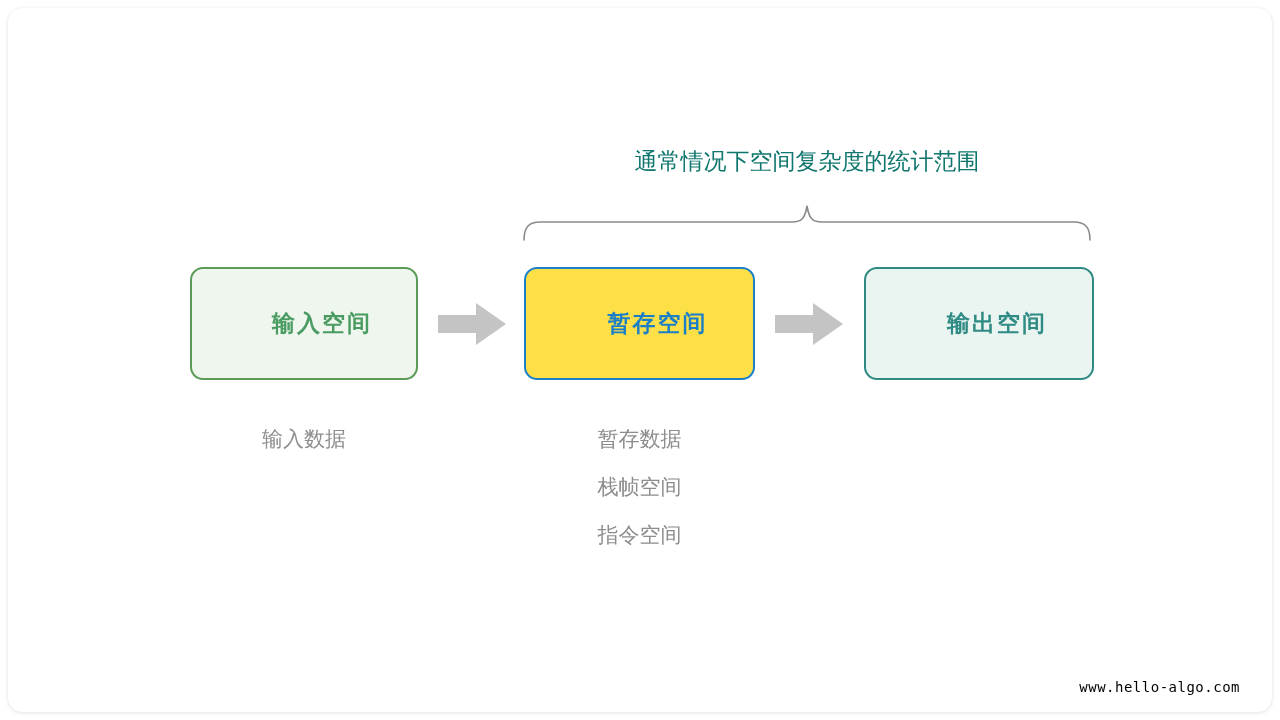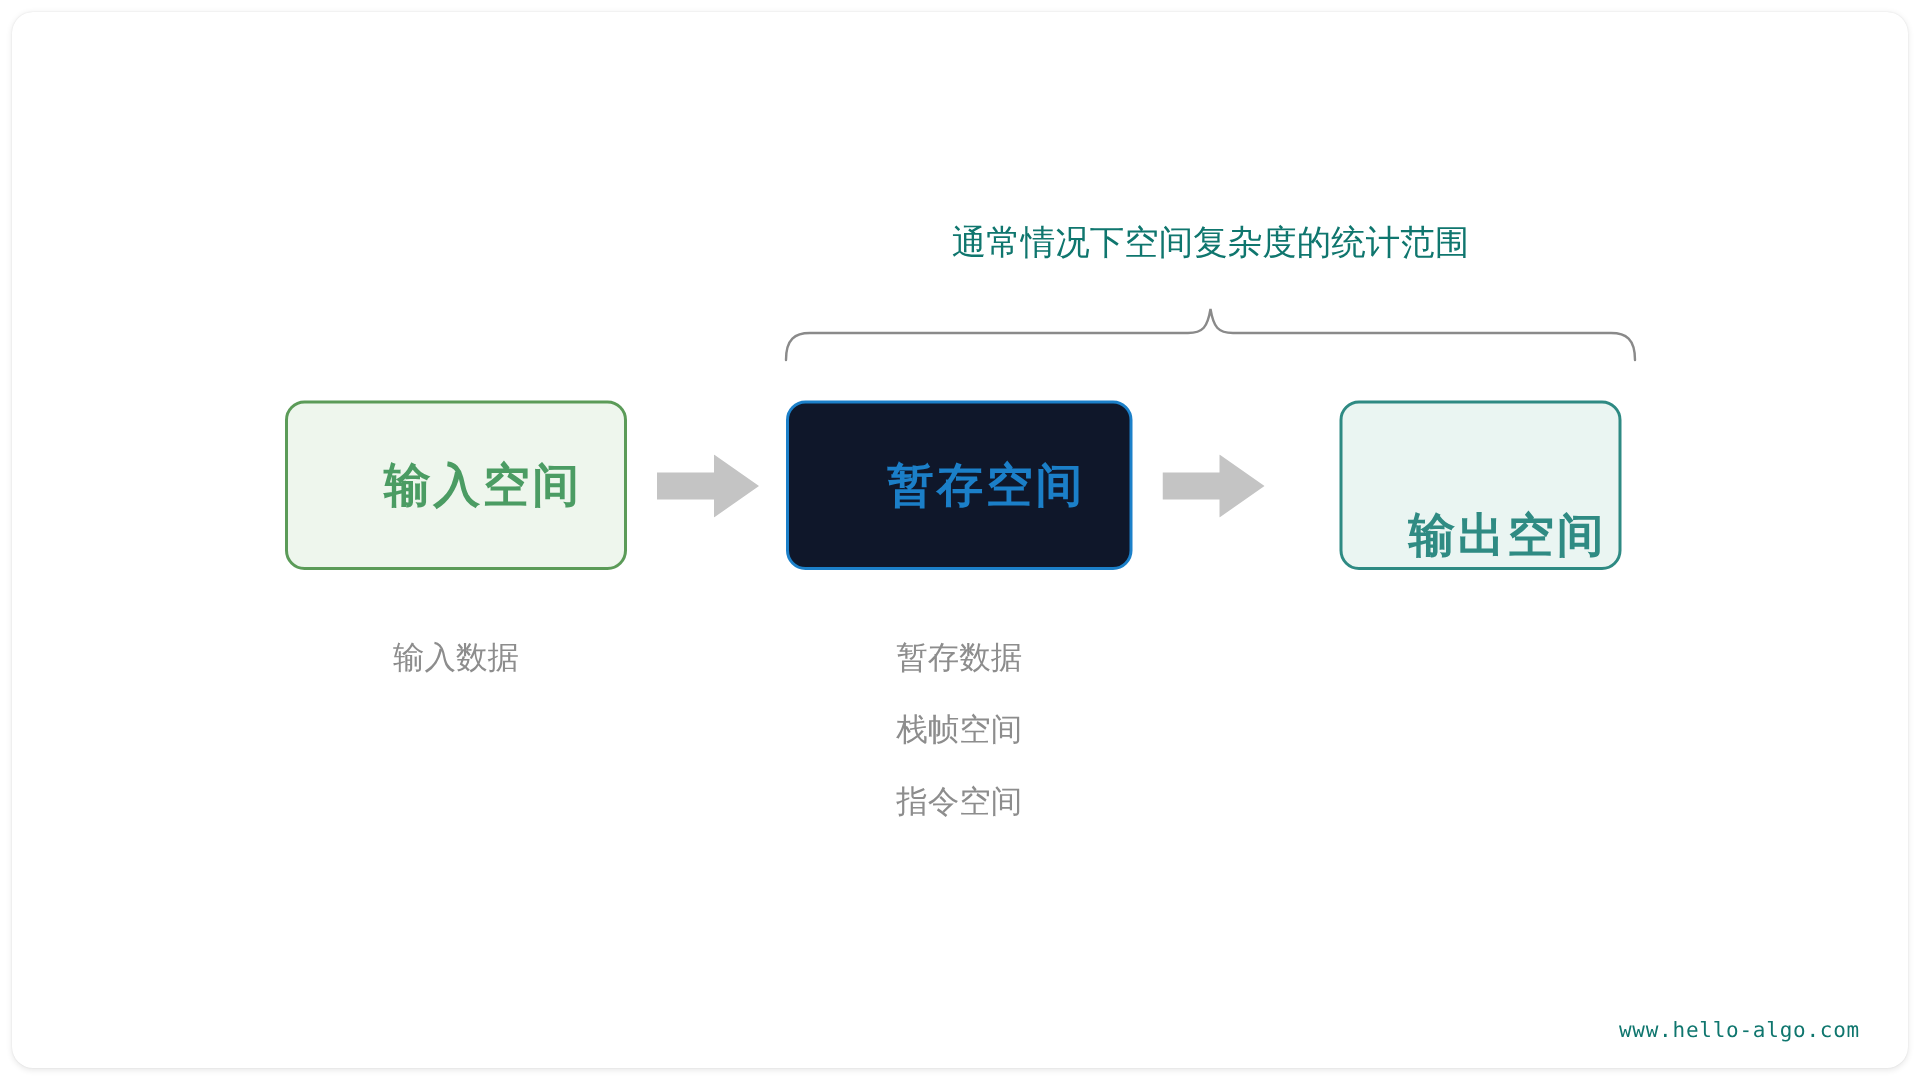--- a/index.html
+++ b/index.html
@@ -51,45 +51,44 @@
     height: 113px;
     border-radius: 13px;
     border-width: 2.5px;
     border-style: solid;
     display: flex;
     align-items: center;
     justify-content: center;
     box-sizing: border-box;
   }
   .box-label {
-    font-size: 31px;
+    font-size: 23px;
     font-weight: bold;
     letter-spacing: 2px;
     margin-left: 36px;
   }
   #box-input {
     left: 190px;
     width: 228px;
     background: #eef6ed;
     border-color: #5b9b58;
   }
   #box-input .box-label { color: #4b9c63; }
   #box-temp {
     left: 524px;
     width: 231px;
-    background: #0f172a;
+    background: #fde047;
     border-color: #1c80c9;
   }
   #box-temp .box-label { color: #1b7fc8; }
   #box-output {
-    left: 893px;
-    width: 188px;
+    left: 864px;
+    width: 230px;
     background: #eaf5f2;
     border-color: #2e8a83;
-    align-items: flex-end;
   }
   #box-output .box-label { color: #2f8b83; }
 
   .arrow {
     position: absolute;
     top: 303px;
   }
   #arrow-1 { left: 438px; }
   #arrow-2 { left: 775px; }
 
@@ -103,21 +102,21 @@
   #sub-input { left: 190px; top: 415px; width: 228px; }
   #sub-temp  { left: 524px; top: 415px; width: 231px; }
   #sub-output{ left: 860px; top: 415px; width: 230px; }
 
   .watermark {
     position: absolute;
     right: 40px;
     bottom: 25px;
     font-family: "DejaVu Sans Mono", "Liberation Mono", monospace;
     font-size: 14px;
-    color: #0f766e;
+    color: #000000;
     letter-spacing: 0.5px;
     margin-left: 35px;
   }
 </style>
 </head>
 <body>
 
 <div id="canvas">
   <div class="card"></div>
 

